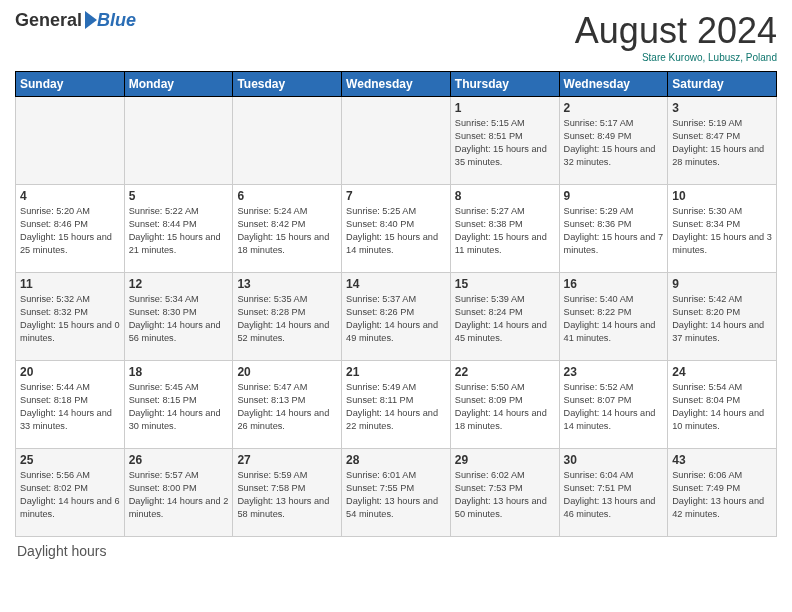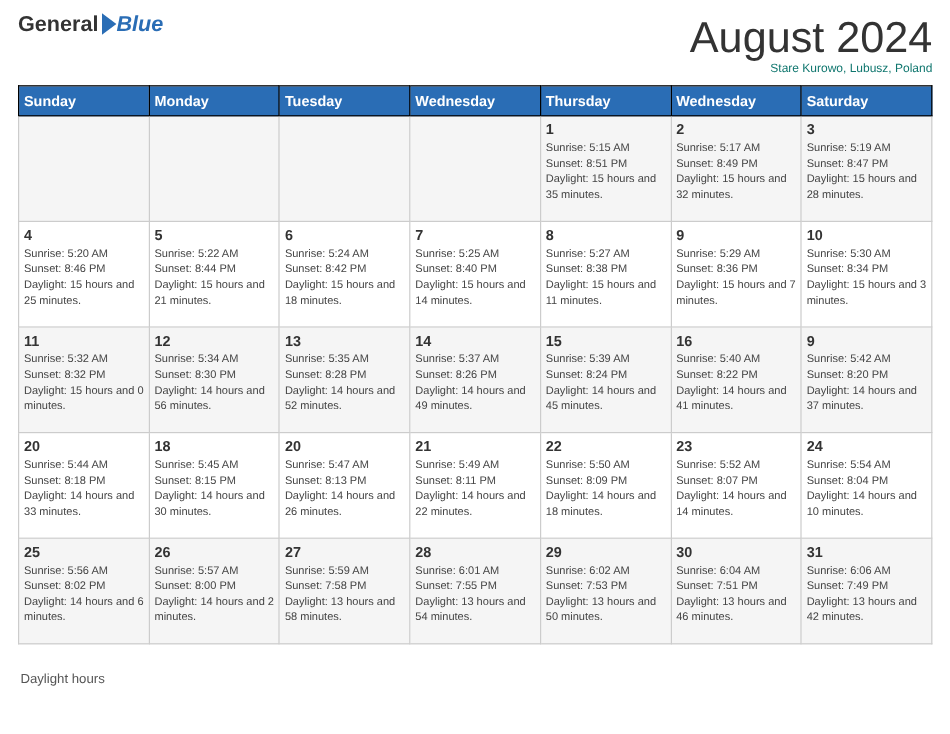--- a/index.html
+++ b/index.html
@@ -93,23 +93,23 @@
       font-weight: bold;
       display: block;
       margin-bottom: 2px;
     }
     .cell-content {
       font-size: 9.2px;
       line-height: 1.4;
       color: #444;
     }
     .footer {
-      font-size: 11px;
+      font-size: 14px;
       color: #555;
-      margin-top: 23px;
+      margin-top: 6px;
       padding-left: 2px;
     }
   </style>
 </head>
 <body>
 
 <div class="header">
   <div class="logo">
     <div class="logo-top">
       <span class="logo-general">General</span>
@@ -263,21 +263,21 @@
         </td>
         <td>
           <span class="day-number">29</span>
           <div class="cell-content">Sunrise: 6:02 AM<br>Sunset: 7:53 PM<br>Daylight: 13 hours and 50 minutes.</div>
         </td>
         <td>
           <span class="day-number">30</span>
           <div class="cell-content">Sunrise: 6:04 AM<br>Sunset: 7:51 PM<br>Daylight: 13 hours and 46 minutes.</div>
         </td>
         <td>
-          <span class="day-number">31</span>
+          <span class="day-number">43</span>
           <div class="cell-content">Sunrise: 6:06 AM<br>Sunset: 7:49 PM<br>Daylight: 13 hours and 42 minutes.</div>
         </td>
       </tr>
     </tbody>
 </table>
 
 <div class="footer">
   <span>Daylight hours</span>
 </div>
 

